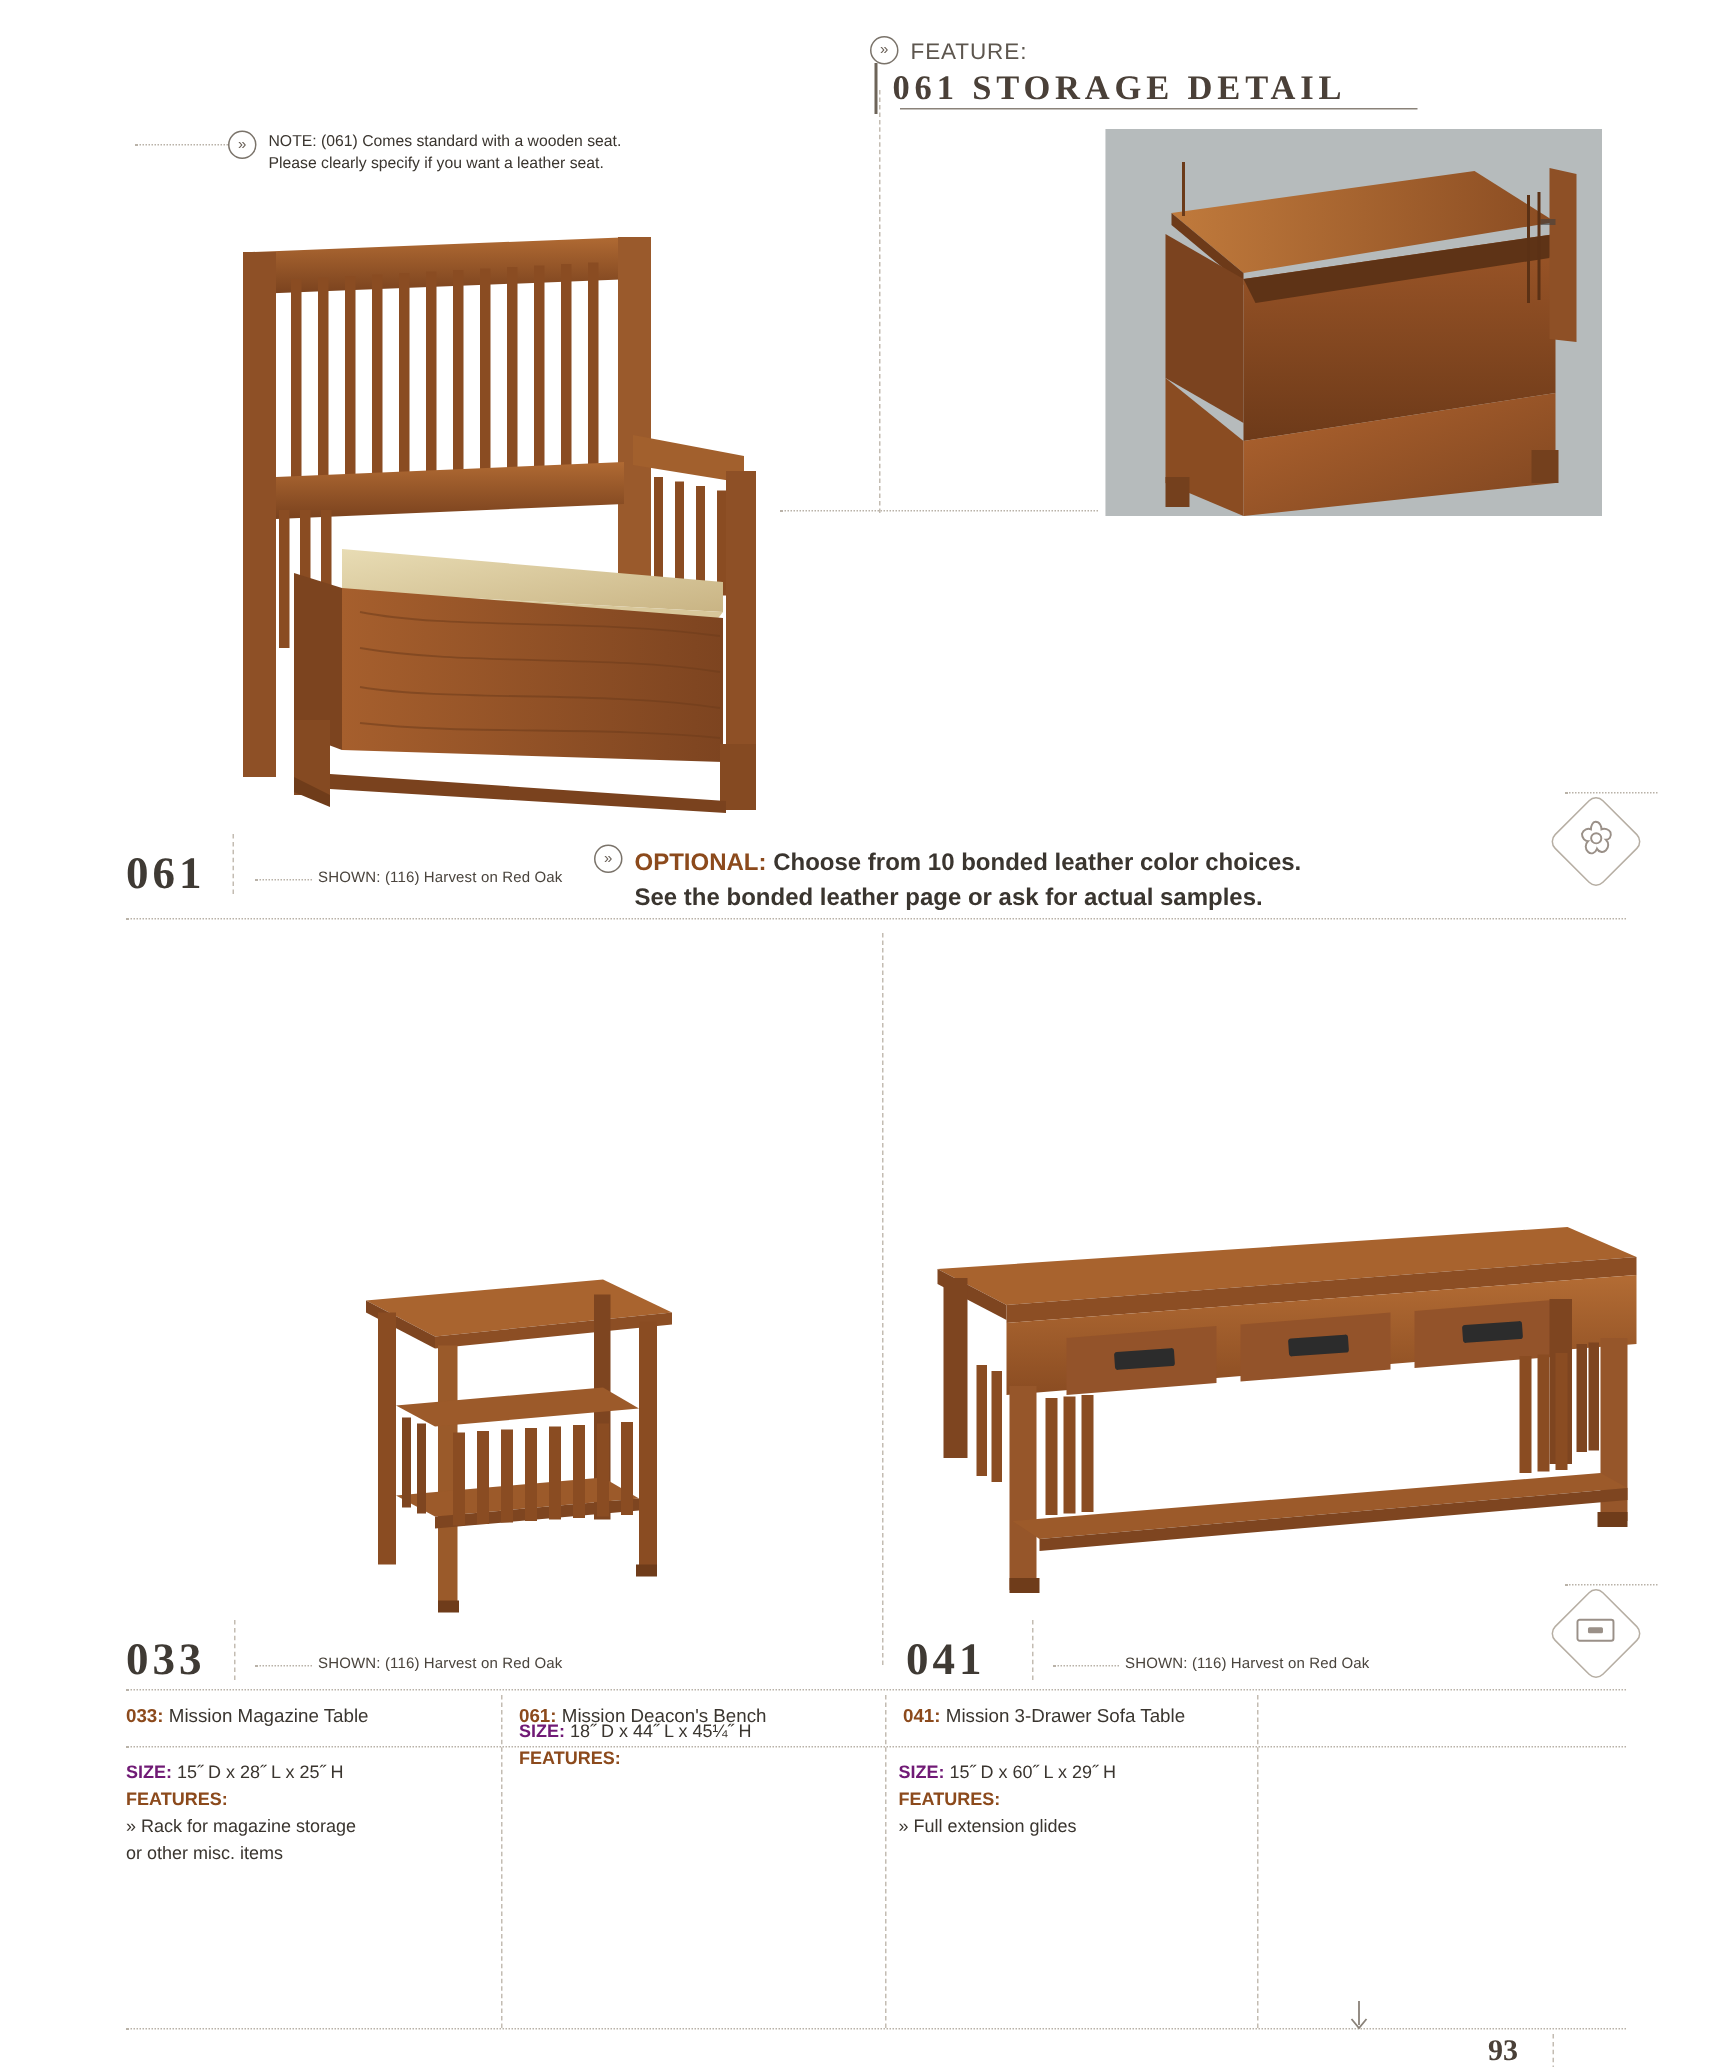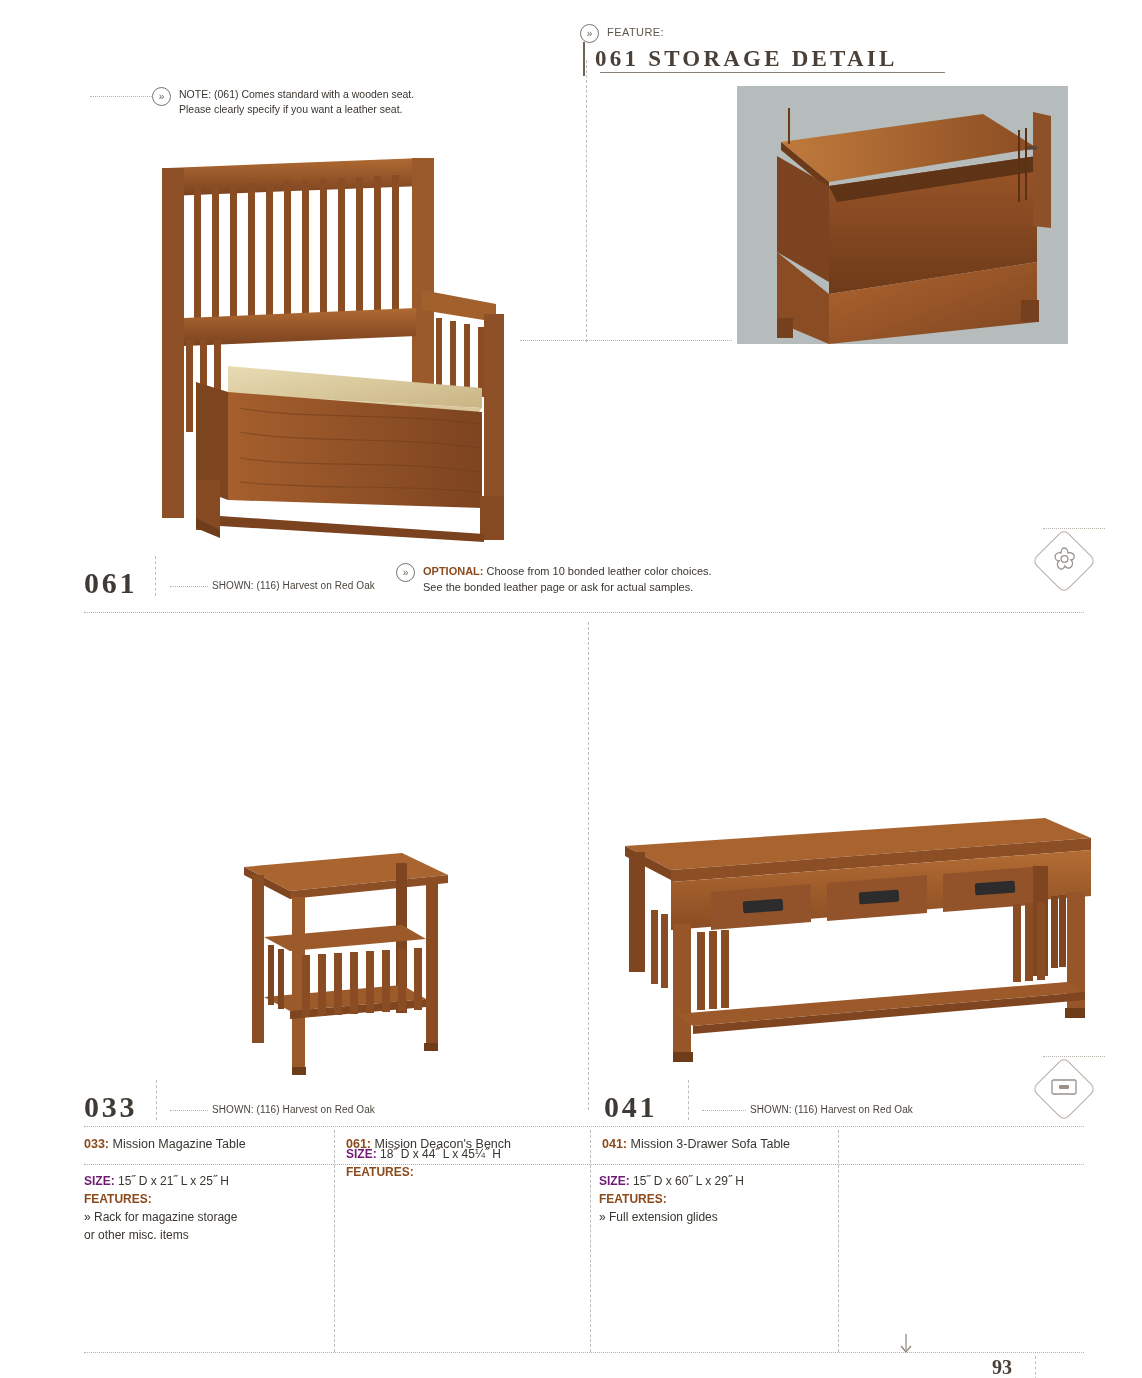--- a/index.html
+++ b/index.html
@@ -30,41 +30,41 @@
   
   .chev-circle {
     width: 19px; height: 19px; border-radius: 50%;
     border: 1px solid #7a736a;
     display: inline-flex; align-items: center; justify-content: center;
     font-size: 10px; color: #6b6259; line-height: 1;
   }
 
   
   .feature-kicker {
-    font-size: 11px; letter-spacing: .04em; color: #5d564e;
+    font-size: 15px; letter-spacing: .04em; color: #5d564e;
   }
   .feature-title {
     font-family: "Liberation Serif", serif;
     font-size: 23px; letter-spacing: .14em; font-weight: bold;
     color: #4a4038;
   }
   .feature-bar { border-left: 2px solid #6d6459; height: 34px; }
 
   
   .note-text { font-size: 10.5px; line-height: 1.45; color: #3a352f; }
 
   
   .prodnum {
     font-family: "Liberation Serif", serif;
     font-size: 30px; font-weight: bold; letter-spacing: .09em;
     color: #3f3a34;
   }
   .shown-text { font-size: 10px; color: #4a443d; letter-spacing: .01em; }
 
-  .optional-text { font-size: 11px; line-height: 1.45; color: #3a352f; }
+  .optional-text { font-size: 16px; line-height: 1.45; color: #3a352f; font-weight: bold; }
   .optional-text b { color: #8c4a1c; }
 
   
   .spec-head { font-size: 12.5px; color: #3a352f; }
   .spec-head b { color: #8c4a1c; }
   .spec-body { font-size: 12px; line-height: 1.5; color: #3a352f; }
   .spec-body .sz b { color: #701a75; }
   .spec-body .ft { color: #8c4a1c; font-weight: bold; }
   .spec-body ul { list-style: none; margin: 0; padding: 0; }
   .spec-body li { text-indent: -10px; padding-left: 10px; }
@@ -421,21 +421,21 @@
   </div>
 
   <div class="abs dotline-h" style="left:84px; top:1164px; width:1000px;"></div>
 
   <div class="abs dotline-v" style="left:334px; top:1130px; height:222px;"></div>
   <div class="abs dotline-v" style="left:590px; top:1130px; height:222px;"></div>
   <div class="abs dotline-v" style="left:838px; top:1130px; height:222px;"></div>
 
   <div class="abs spec-body" style="left:84px; top:1172px; width:240px;">
     <div class="sz">
-      <b>SIZE:</b><span> 15˝ D x 21˝ L x 25˝ H</span>
+      <b>SIZE:</b><span> 15˝ D x 28˝ L x 25˝ H</span>
     </div>
     <div class="ft">FEATURES:</div>
     <ul>
       <li>» Rack for magazine storage</li>
       <li>   or other misc. items</li>
     </ul>
   </div>
 
   <div class="abs spec-body" style="left:346px; top:1145px; width:240px;">
     <div class="sz">

